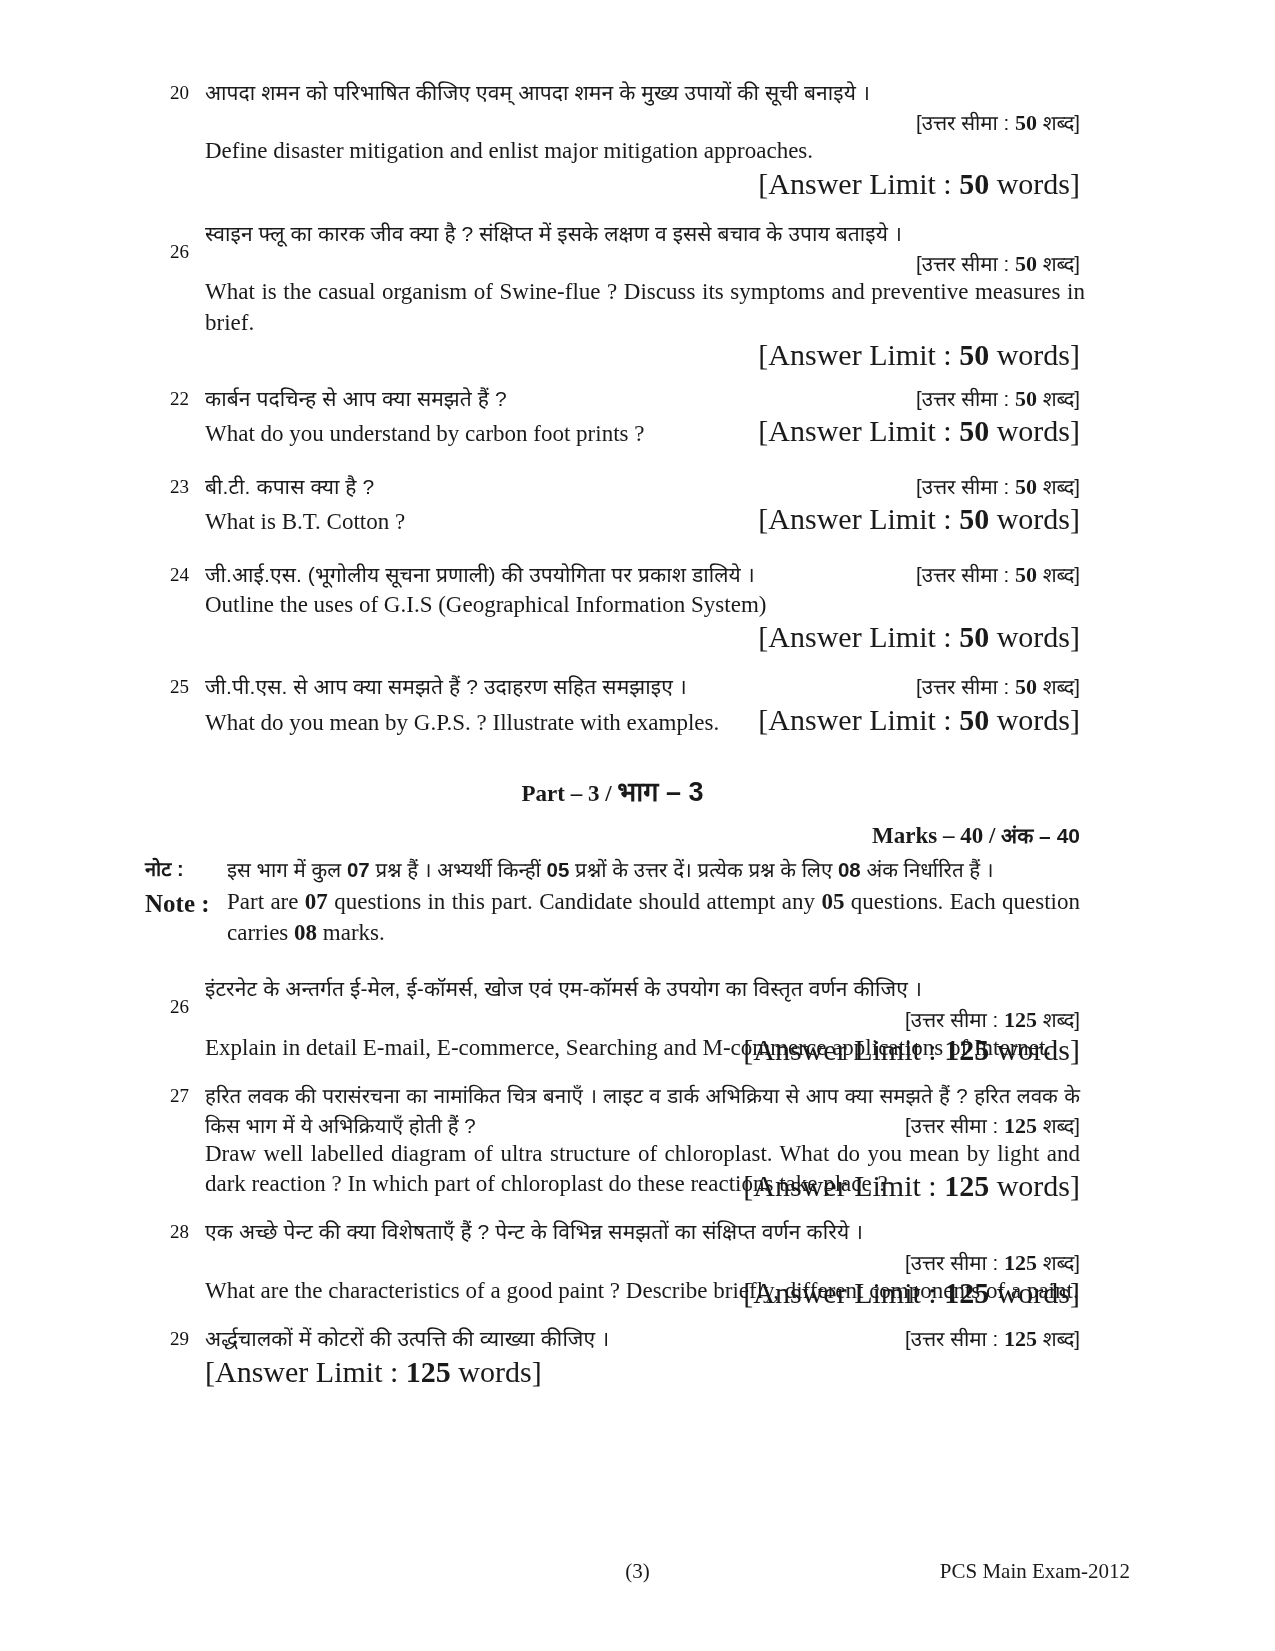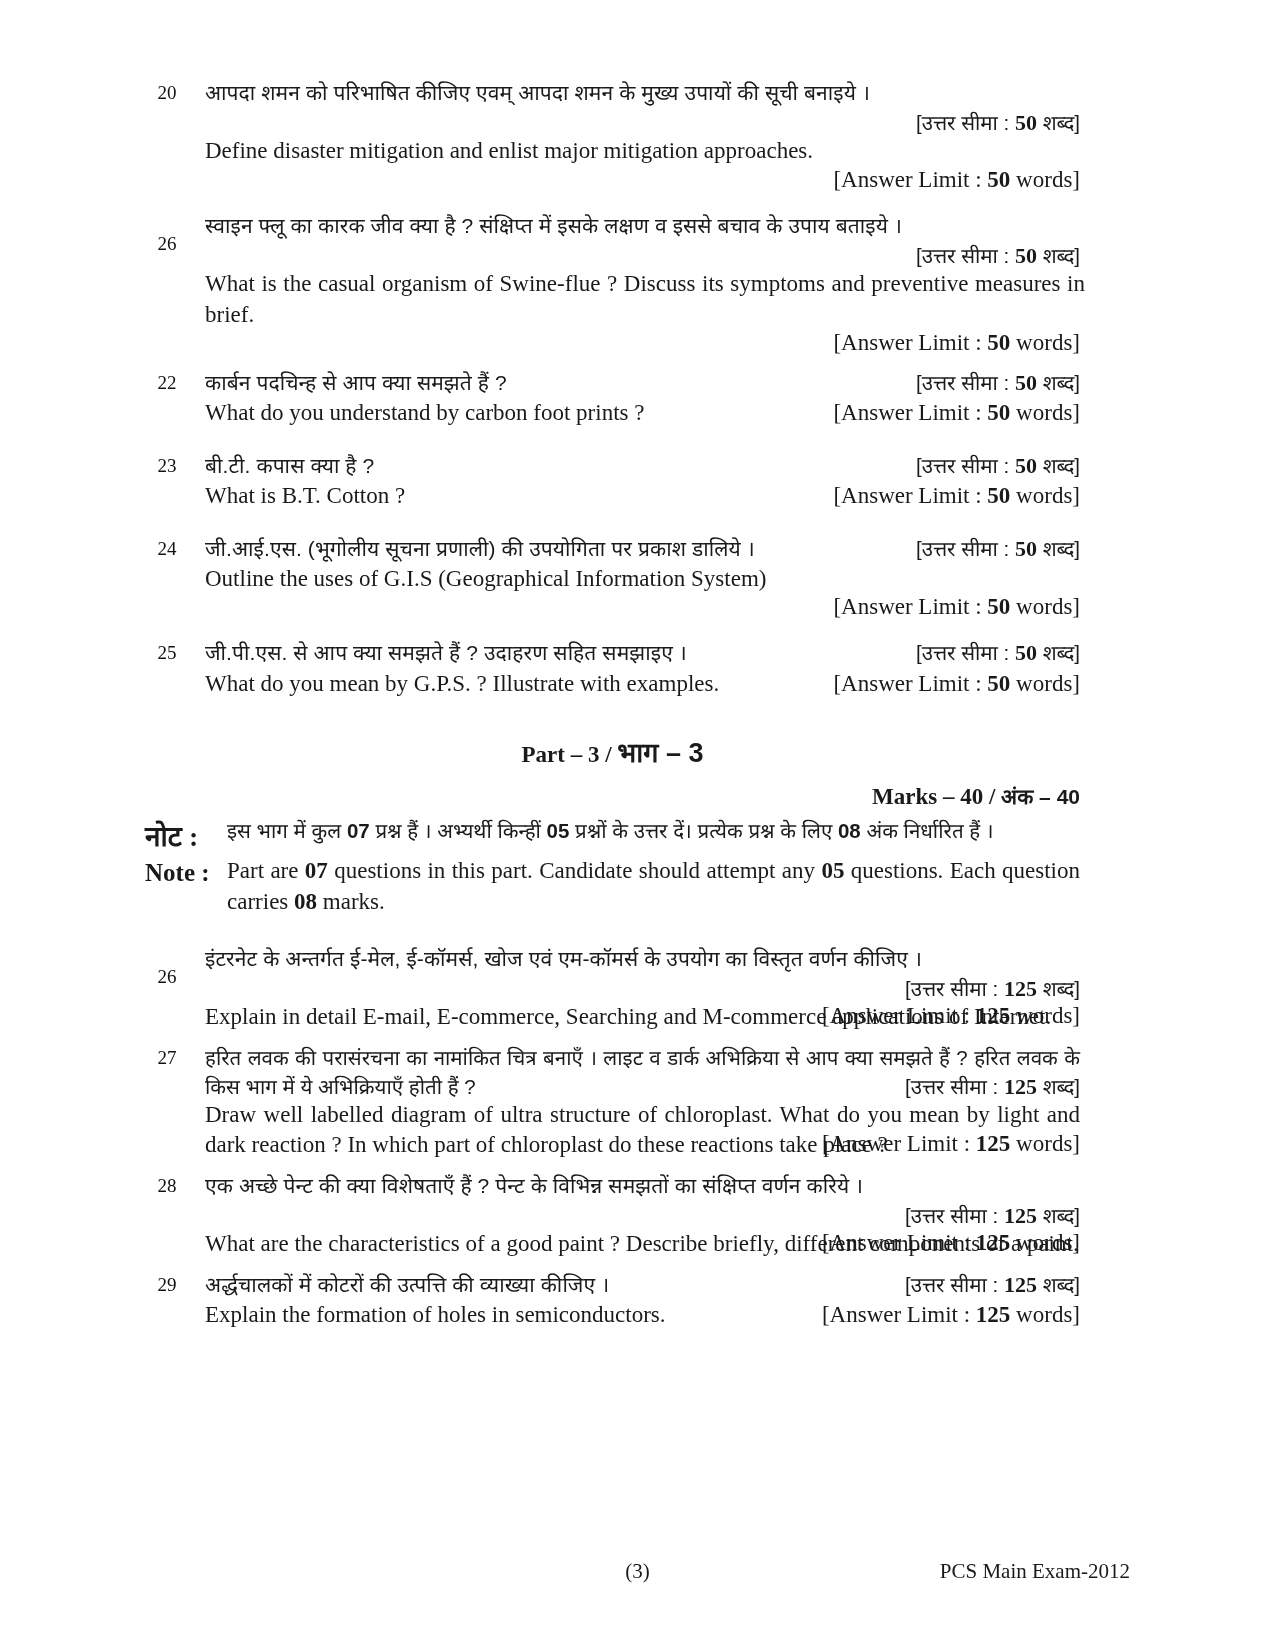--- a/index.html
+++ b/index.html
@@ -33,21 +33,21 @@
   .qblock {
     position: relative;
     padding-left: 60px;
     margin-bottom: 14px;
   }
   .qnum {
     position: absolute;
     left: 0;
     top: 4px;
     width: 44px;
-    text-align: center;
+    text-align: right;
     font-size: 19px;
     font-family: "Liberation Serif", serif;
     color: #111;
   }
   .qnum.lower { top: 22px; }
 
   .line {
     display: block;
     position: relative;
     font-size: 22.5px;
@@ -77,21 +77,21 @@
     text-align: right;
   }
   .limit b { font-weight: bold; }
   .hi-limit {
     font-family: "Liberation Sans", "DejaVu Sans", sans-serif;
     font-size: 20.5px;
   }
   .hi-limit b { font-family: "Liberation Serif", serif; font-size: 22px; }
   .en-limit {
     font-family: "Liberation Serif", "DejaVu Serif", serif;
-    font-size: 23px;
+    font-size: 30px;
   }
 
   .flow {
     font-family: "Liberation Serif", "DejaVu Serif", serif;
     font-size: 23px;
     line-height: 1.32;
     text-align: justify;
   }
   .flow-hi {
     font-family: "Liberation Sans", "DejaVu Sans", sans-serif;
@@ -134,22 +134,22 @@
     align-items: flex-start;
     margin-bottom: 2px;
   }
   .note-label {
     width: 82px;
     flex: 0 0 82px;
     font-weight: bold;
     font-size: 22px;
   }
   .note-label.dev {
-    font-family: Liberation Serif, serif;
-    font-size: 28px;
+    font-family: Liberation Sans, sans-serif;
+    font-size: 20px;
   }
   .note-label.en { font-family: "Liberation Serif", serif; font-size: 25px; }
   .note-body { flex: 1 1 auto; }
   .note-body.dev {
     font-family: "Liberation Sans", sans-serif;
     font-size: 20.5px;
     line-height: 1.45;
     text-align: justify;
   }
   .note-body.en {
@@ -313,21 +313,20 @@
       </div>
     </div>
 
     <div class="qblock" style="margin-bottom:0;">
       <div class="qnum">29</div>
       <div class="row">
         <span class="line hi">अर्द्धचालकों में कोटरों की उत्पत्ति की व्याख्या कीजिए ।</span>
         <span class="limit hi-limit"><span>[उत्तर सीमा : </span><b>125</b><span> शब्द]</span></span>
       </div>
       <div class="row">
-        <span class="line en">Explain the formation of holes in semiconductors.</span>
         <span class="limit en-limit"><span>[Answer Limit : </span><b>125</b><span> words]</span></span>
       </div>
     </div>
 
   </div>
 
   <div class="footer">
     <div class="page-no">(3)</div>
     <div class="exam-name">PCS Main Exam-2012</div>
   </div>

